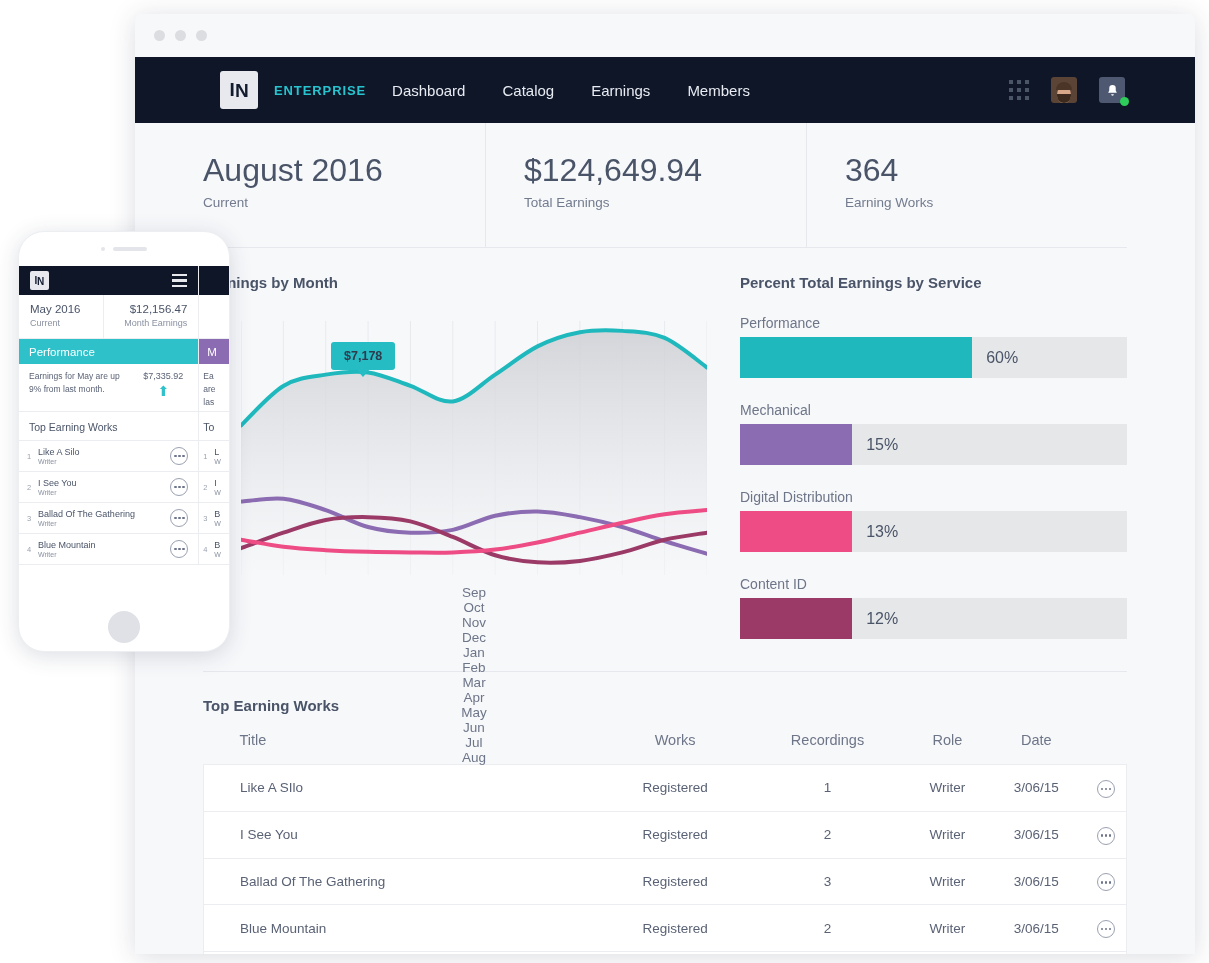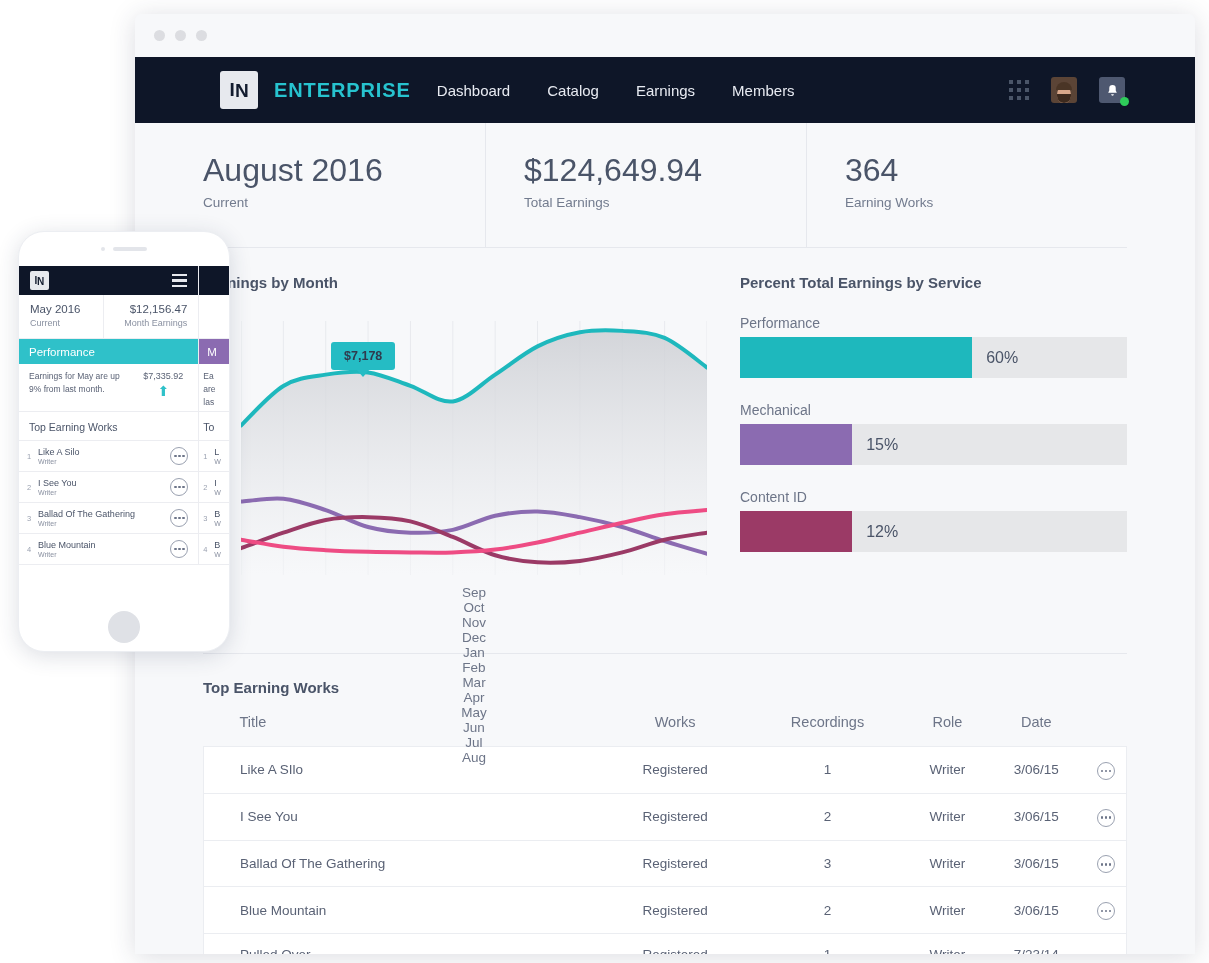--- a/index.html
+++ b/index.html
@@ -32,21 +32,21 @@
     display: flex; align-items: center; padding: 0 0 0 85px;
   }
   .logo-mark {
     width: 38px; height: 38px; background: #e7e9ee; border-radius: 3px;
     display: flex; align-items: center; justify-content: center;
     font-weight: 700; font-size: 19px; color: #131c2f; letter-spacing: 0px;
   }
   .logo-mark span.flip { display:inline-block; transform: rotate(180deg); }
   .brand {
     margin-left: 16px; color: #27c3cf; font-weight: 700;
-    font-size: 20px; letter-spacing: 0.9px;
+    font-size: 13px; letter-spacing: 0.9px;
   }
   .navlinks { display: flex; align-items: center; margin-left: 26px; gap: 37px; }
   .navlink { color: #e8ebf2; font-size: 15px; cursor: pointer; }
   .nav-right { margin-left: auto; display: flex; align-items: center; gap: 22px; padding-right: 70px; }
   .grid-dots { display: grid; grid-template-columns: repeat(3, 4px); gap: 4px; }
   .grid-dots i { width: 4px; height: 4px; background: #4a5568; display:block; }
   .avatar {
     width: 26px; height: 26px; border-radius: 3px; overflow: hidden;
     background: #5b4436; position: relative;
   }
@@ -334,20 +334,27 @@
             </div>
           </div>
           <div class="svc">
             <div class="svc-label">Mechanical</div>
             <div class="svc-track">
               <div class="svc-fill" id="fill1" style="width: 29%; background: rgb(139, 107, 177);"></div>
               <div class="svc-pct" id="pct1" style="left: calc(29% + 14px);">15%</div>
             </div>
           </div>
           <div class="svc">
+            <div class="svc-label">Digital Distribution</div>
+            <div class="svc-track">
+              <div class="svc-fill" id="fill2" style="width: 29%; background: rgb(238, 76, 132);"></div>
+              <div class="svc-pct" id="pct2" style="left: calc(29% + 14px);">13%</div>
+            </div>
+          </div>
+          <div class="svc">
             <div class="svc-label">Content ID</div>
             <div class="svc-track">
               <div class="svc-fill" id="fill3" style="width: 29%; background: rgb(155, 58, 102);"></div>
               <div class="svc-pct" id="pct3" style="left: calc(29% + 14px);">12%</div>
             </div>
           </div>
         </div>
       </div>
 
       <div class="section-sep"></div>

